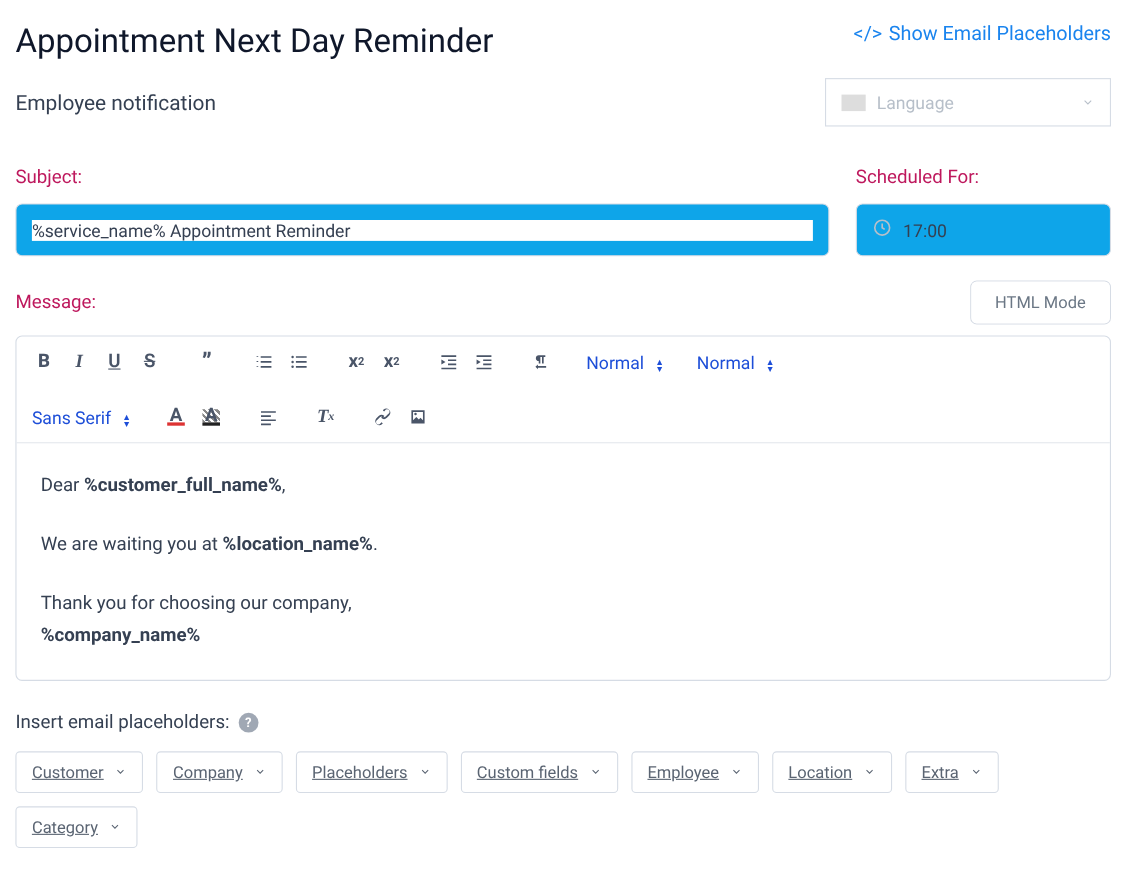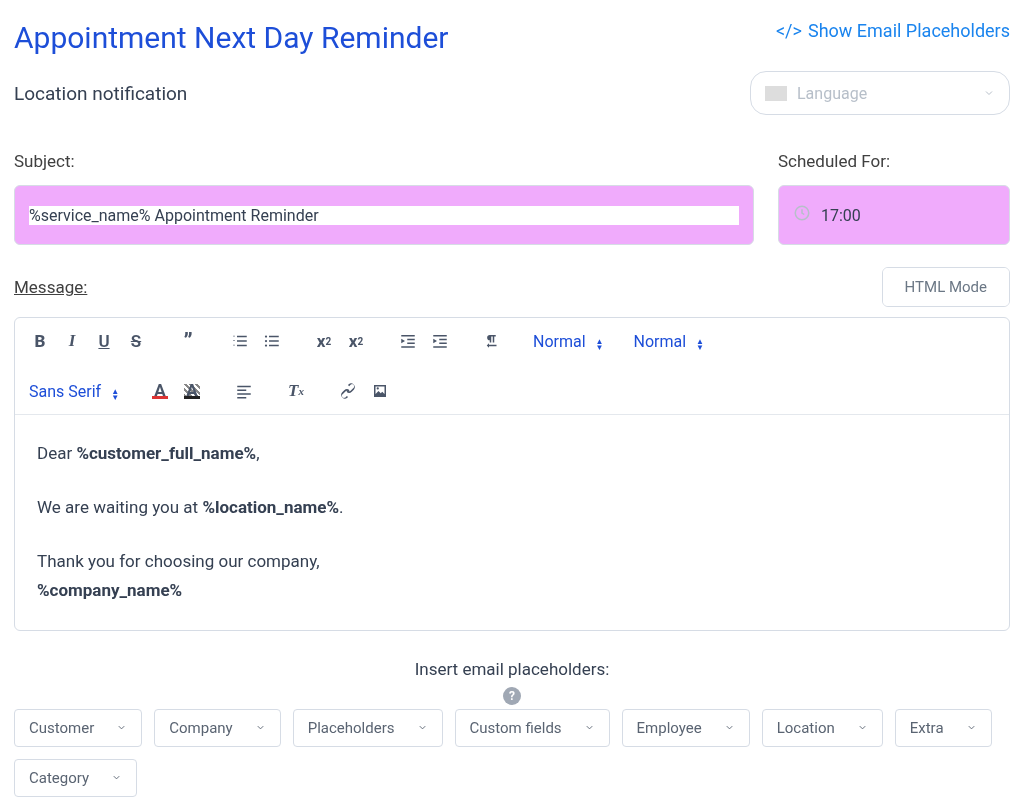--- a/index.html
+++ b/index.html
@@ -1,68 +1,68 @@
 <!DOCTYPE html>
 <html><head>
 <meta charset="utf-8">
 <style>
 * { box-sizing: border-box; margin: 0; padding: 0; }
 body { font-family: -apple-system, BlinkMacSystemFont, "Segoe UI", Roboto, sans-serif; background: #fff; padding: 20px 14px; color: #354052; width: 1024px; }
 .header-row { display: flex; justify-content: space-between; align-items: flex-start; margin-bottom: 16px; }
-h1 { font-size: 30px; font-weight: 400; color: #1d4ed8; }
+h1 { font-size: 30px; font-weight: 400; color: #0f172a; }
 .placeholders-link { color: #1A84EE; font-size: 18px; cursor: pointer; display: inline-flex; align-items: center; gap: 6px; }
 .sub-row { display: flex; justify-content: space-between; align-items: center; margin-bottom: 36px; }
 .subtitle { font-size: 19px; color: #354052; }
-.lang-select { width: 260px; height: 44px; border: 1px solid #d6dce5; border-radius: 16px; display: flex; align-items: center; padding: 0 14px; color: #b7bfc9; font-size: 16px; cursor: pointer; position: relative; }
+.lang-select { width: 260px; height: 44px; border: 1px solid #d6dce5; border-radius: 0; display: flex; align-items: center; padding: 0 14px; color: #b7bfc9; font-size: 16px; cursor: pointer; position: relative; }
 .lang-flag { width: 22px; height: 15px; background: #ddd; margin-right: 10px; }
 .lang-caret { position: absolute; right: 14px; }
 .fields-row { display: flex; gap: 24px; margin-bottom: 22px; }
 .field { display: flex; flex-direction: column; }
 .field.subject { flex: 1; }
 .field.sched { width: 232px; }
-.field-label { font-size: 17px; color: #404040; margin-bottom: 14px; }
-.input { height: 60px; border: 1px solid #d6dce5; border-radius: 6px; padding: 4px 14px; font-size: 16px; color: #354052; display: flex; align-items: center; background: #f0abfc; }
+.field-label { font-size: 17px; color: #be185d; margin-bottom: 14px; }
+.input { height: 48px; border: 1px solid #d6dce5; border-radius: 6px; padding: 4px 14px; font-size: 16px; color: #354052; display: flex; align-items: center; background: #0ea5e9; }
 .input input { border: none; outline: none; width: 100%; font-size: 16px; color: #354052; font-family: inherit; }
 .time-input { display: flex; align-items: center; gap: 10px; }
 .message-row { display: flex; justify-content: space-between; align-items: center; margin-bottom: 10px; }
 .mode-toggle { display: flex; border: 1px solid #d6dce5; border-radius: 6px; overflow: hidden; }
 .mode-btn { padding: 10px 22px; font-size: 15px; background: #fff; color: #6b7785; cursor: pointer; }
 .mode-btn.active { background: #1A84EE; color: #fff; }
 .editor-container { border: 1px solid #d6dce5; border-radius: 6px; margin-bottom: 28px; }
 .toolbar { border-bottom: 1px solid #e4e8ed; padding: 12px 14px; display: flex; flex-wrap: wrap; align-items: center; gap: 6px; row-gap: 14px; }
 .tb-group { display: flex; align-items: center; gap: 10px; margin-right: 24px; }
 .tb-btn { width: 22px; height: 22px; display: inline-flex; align-items: center; justify-content: center; color: #4a5568; cursor: pointer; font-size: 17px; }
 .tb-btn svg { width: 18px; height: 18px; }
 .tb-select { display: inline-flex; align-items: flex-end; gap: 10px; color: #1d4ed8; font-size: 16px; cursor: pointer; margin-right: 24px; }
 .caret-stack { display: inline-flex; flex-direction: column; font-size: 8px; line-height: 6px; }
 .editor-body { padding: 24px 22px; font-size: 17px; color: #354052; line-height: 1.75; min-height: 200px; }
 .editor-body strong { font-weight: 700; }
 .editor-body p { margin: 0; }
 .editor-body .gap { height: 24px; }
-.placeholders-label { font-size: 17px; color: #354052; margin-bottom: 4px; display: flex; align-items: center; gap: 8px; flex-direction: column; }
+.placeholders-label { font-size: 17px; color: #354052; margin-bottom: 16px; display: flex; align-items: center; gap: 8px; }
 .help-icon { width: 18px; height: 18px; background: #a0a8b4; border-radius: 50%; color: #fff; font-size: 12px; display: inline-flex; align-items: center; justify-content: center; font-weight: 700; }
 .placeholder-chips { display: flex; flex-wrap: wrap; gap: 12px; }
-.chip { height: 38px; border: 1px solid #d6dce5; border-radius: 4px; padding: 0 14px; display: inline-flex; align-items: center; gap: 22px; font-size: 15px; color: #5a6472; cursor: pointer; background: #fff; }
+.chip { height: 38px; border: 1px solid #d6dce5; border-radius: 4px; padding: 0 14px; display: inline-flex; align-items: center; gap: 10px; font-size: 15px; color: #5a6472; cursor: pointer; background: #fff; text-decoration: underline; }
 .chev { display:inline-block; }
 svg { fill: currentColor; }
 .stroke { fill: none; stroke: currentColor; stroke-width: 2; }
 </style>
 </head>
 <body>
 
 <div class="header-row">
   <h1>Appointment Next Day Reminder</h1>
   <span class="placeholders-link">
     <span>&lt;/&gt;</span>
     <span>Show Email Placeholders</span>
   </span>
 </div>
 
 <div class="sub-row">
-  <div class="subtitle">Location notification</div>
+  <div class="subtitle">Employee notification</div>
   <div class="lang-select">
     <span class="lang-flag"></span>
     <span>Language</span>
     <span class="lang-caret">
       <svg width="12" height="12" viewBox="0 0 24 24">
           <path class="stroke" d="M6 9l6 6 6-6"></path>
         </svg>
     </span>
   </div>
 </div>
@@ -82,21 +82,21 @@
             <circle class="stroke" cx="12" cy="12" r="9"></circle>
             <path class="stroke" d="M12 7v5l3 2"></path>
           </svg>
       </span>
       <span>17:00</span>
     </div>
   </div>
 </div>
 
 <div class="message-row">
-  <div class="field-label" style="margin:0;text-decoration:underline;">Message:</div>
+  <div class="field-label" style="margin:0;">Message:</div>
   <div class="mode-toggle">
     <div class="mode-btn">HTML Mode</div>
   </div>
 </div>
 
 <div class="editor-container">
   <div class="toolbar">
     <span class="tb-group">
       <span class="tb-btn" style="font-weight:800;">B</span>
       <span class="tb-btn" style="font-style:italic;font-family:serif;font-weight:700;">I</span>

